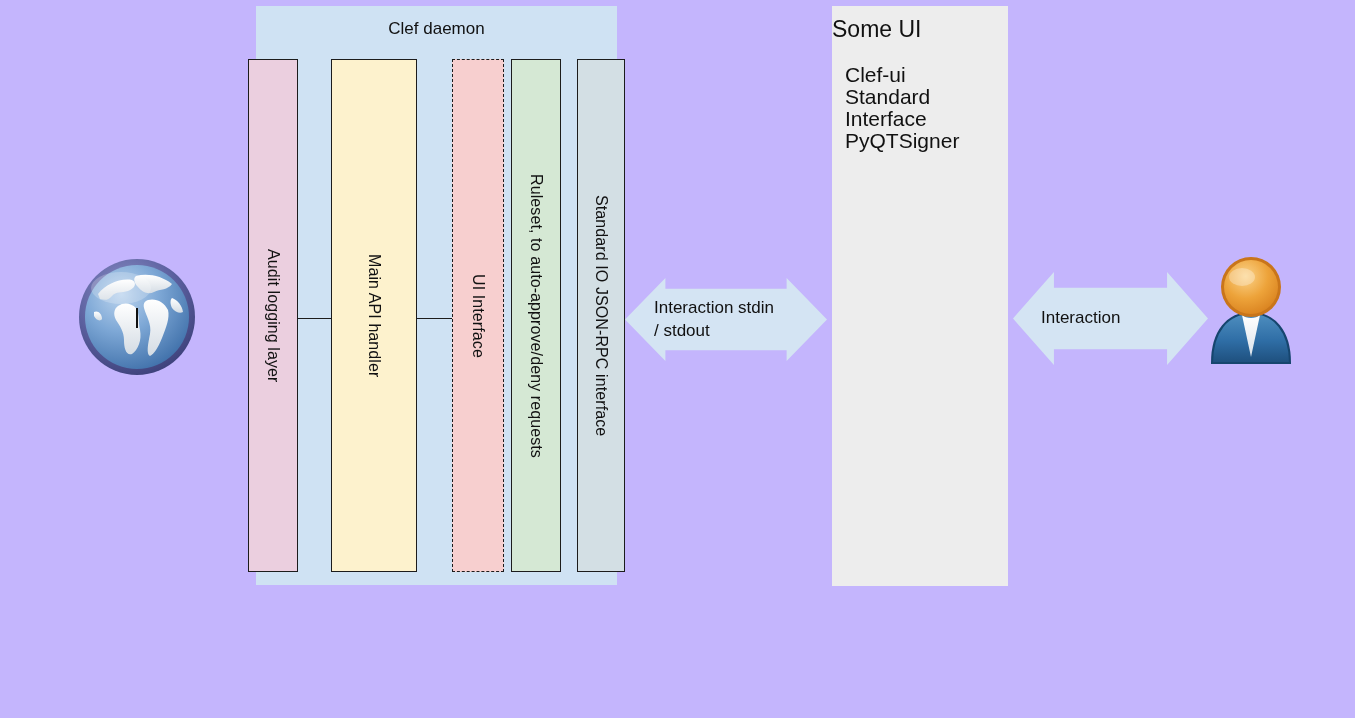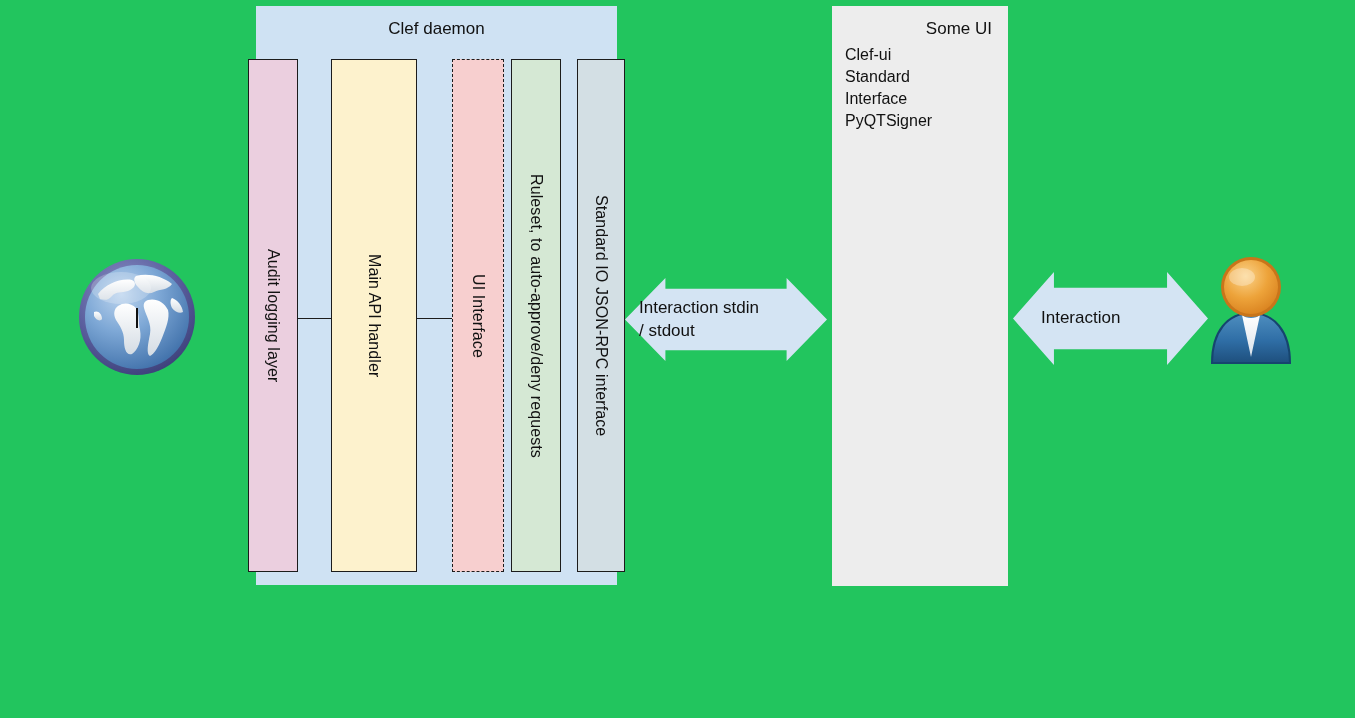--- a/index.html
+++ b/index.html
@@ -7,21 +7,21 @@
     padding: 0;
     background: #000000;
   }
   body {
     font-family: "Liberation Sans", sans-serif;
   }
   #canvas {
     position: relative;
     width: 1355px;
     height: 718px;
-    background: #22c55e;
+    background: #c4b5fd;
     overflow: hidden;
   }
 
   
   .daemon-container {
     position: absolute;
     left: 256px;
     top: 6px;
     width: 361px;
     height: 579px;
@@ -83,30 +83,30 @@
     width: 176px;
     height: 580px;
     background: #ededed;
     box-sizing: border-box;
   }
   .ui-panel-title {
     position: absolute;
     left: 832px;
     top: 18px;
     width: 160px;
-    text-align: right;
-    font-size: 17px;
+    text-align: left;
+    font-size: 23px;
     color: #111111;
     line-height: 22px;
   }
   .ui-panel-list {
     position: absolute;
     left: 845px;
-    top: 44px;
-    font-size: 16px;
+    top: 64px;
+    font-size: 21px;
     color: #111111;
     line-height: 22px;
   }
   .ui-panel-list div { white-space: nowrap; }
 
   
   .arrow {
     position: absolute;
     background: #d4e4f3;
     filter: drop-shadow(0 0 0.5px #3f4c5c);
@@ -127,21 +127,21 @@
     clip-path: polygon(0% 50%, 21% 0%, 21% 17%, 79% 17%, 79% 0%,
                        100% 50%, 79% 100%, 79% 83%, 21% 83%, 21% 100%);
   }
   .arrow-label {
     position: absolute;
     font-size: 17px;
     color: #111111;
     line-height: 23px;
     white-space: pre-line;
   }
-  .label-stdio { left: 639px; top: 296px; }
+  .label-stdio { left: 654px; top: 296px; }
   .label-interaction { left: 1041px; top: 306px; }
 
   
   .globe {
     position: absolute;
     left: 76px;
     top: 256px;
     width: 122px;
     height: 122px;
   }

